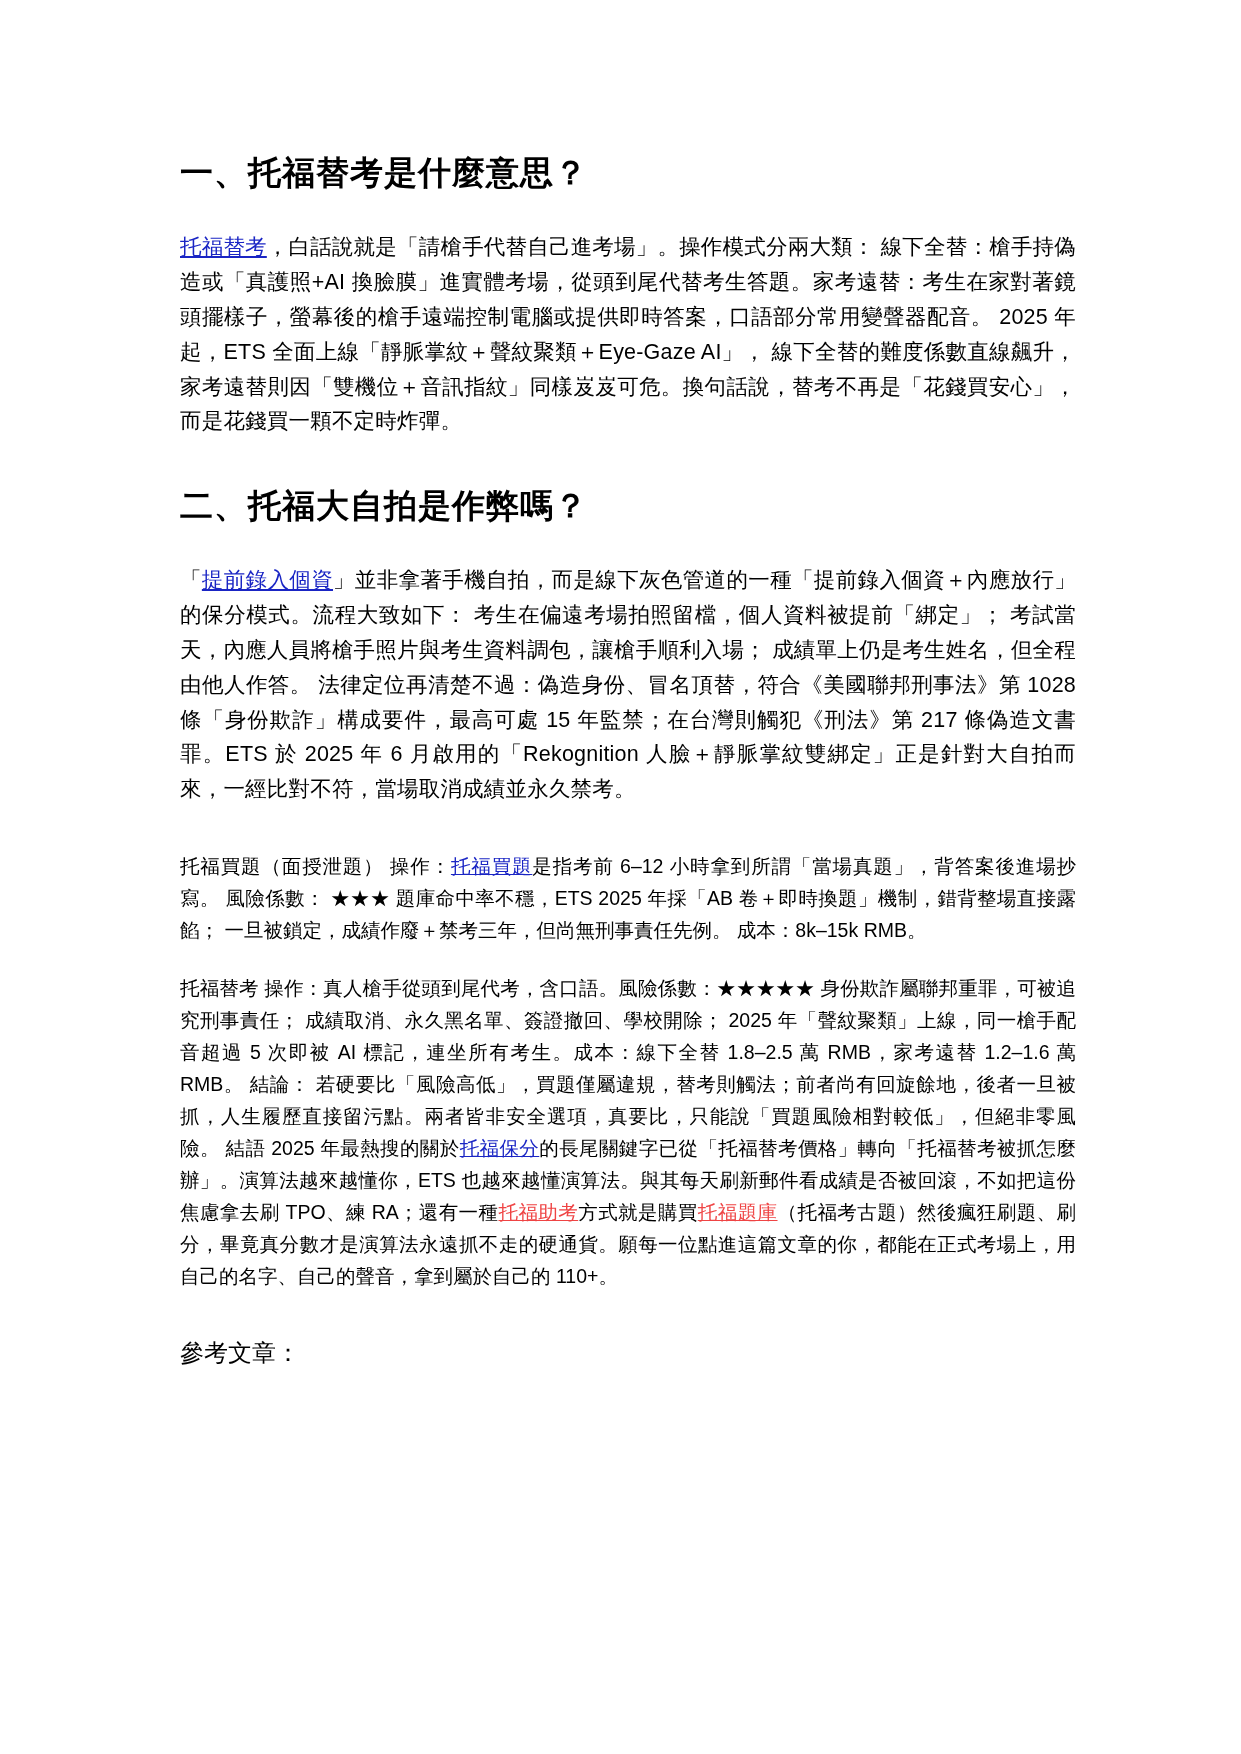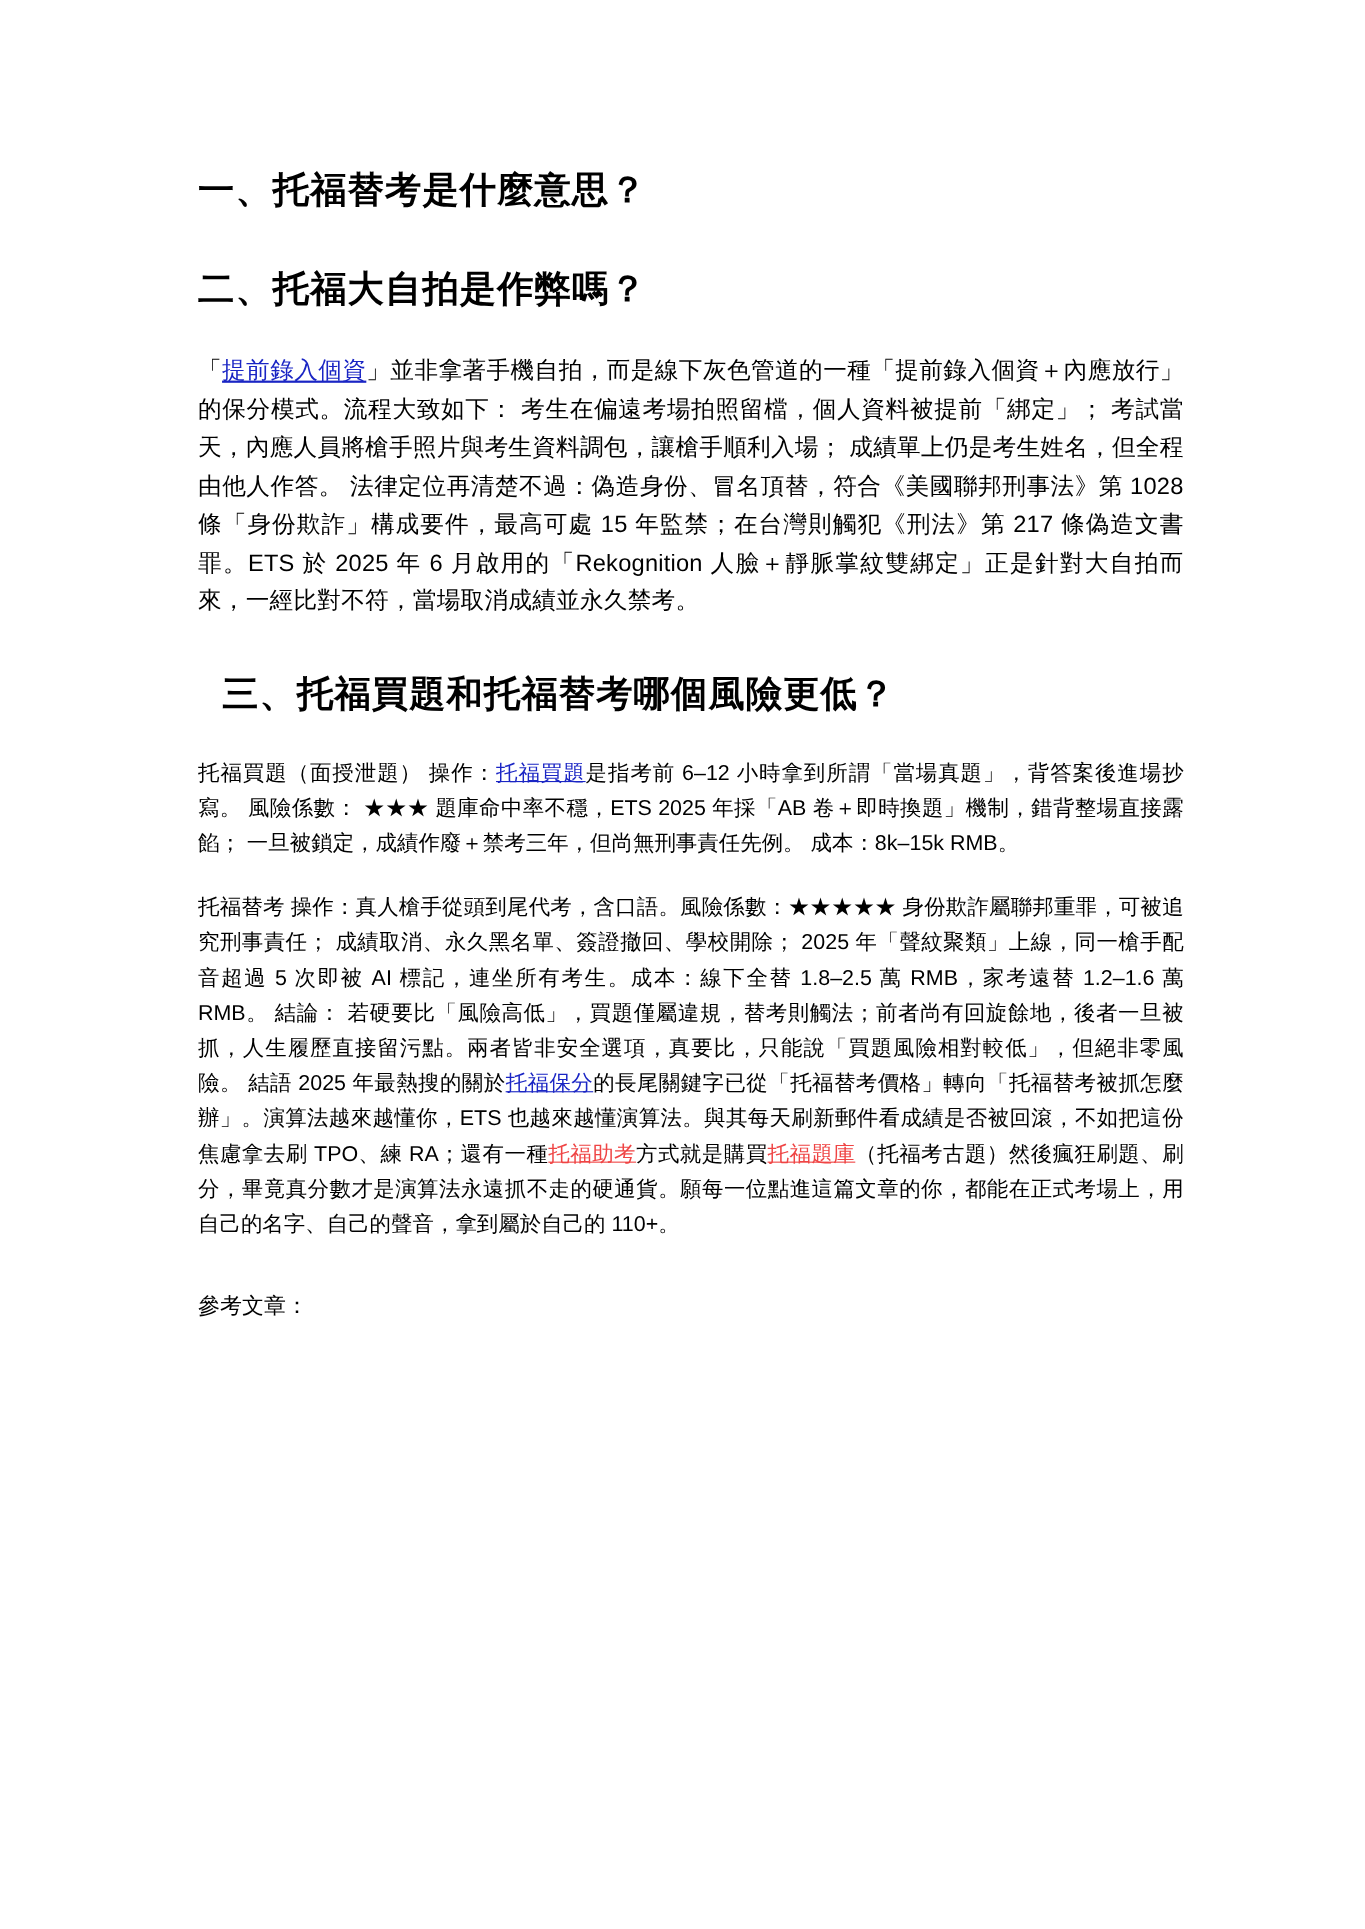--- a/index.html
+++ b/index.html
@@ -50,36 +50,36 @@
   }
   a.link {
     color: #1a25c4;
     text-decoration: underline;
     cursor: pointer;
   }
   a.link.pink {
     color: #ef4444;
   }
   .ref-label {
-    font-size: 20px;
+    font-size: 24px;
     margin-top: 38px;
   }
 </style>
 </head>
 <body>
 
 <div class="page">
   <div id="sections-root">
       <div class="section">
         <h2 class="heading">一、托福替考是什麼意思？</h2>
+        <p class="body"><a class="link" href="#">托福替考</a><span>，白話說就是「請槍手代替自己進考場」。操作模式分兩大類： 線下全替：槍手持偽造或「真護照+AI 換臉膜」進實體考場，從頭到尾代替考生答題。家考遠替：考生在家對著鏡頭擺樣子，螢幕後的槍手遠端控制電腦或提供即時答案，口語部分常用變聲器配音。 2025 年起，ETS 全面上線「靜脈掌紋＋聲紋聚類＋Eye-Gaze AI」， 線下全替的難度係數直線飆升，家考遠替則因「雙機位＋音訊指紋」同樣岌岌可危。換句話說，替考不再是「花錢買安心」，而是花錢買一顆不定時炸彈。</span></p>
       </div>
       <div class="section">
         <h2 class="heading">二、托福大自拍是作弊嗎？</h2>
         <p class="body"><span>「</span><a class="link" href="#">提前錄入個資</a><span>」並非拿著手機自拍，而是線下灰色管道的一種「提前錄入個資＋內應放行」的保分模式。流程大致如下： 考生在偏遠考場拍照留檔，個人資料被提前「綁定」； 考試當天，內應人員將槍手照片與考生資料調包，讓槍手順利入場； 成績單上仍是考生姓名，但全程由他人作答。 法律定位再清楚不過：偽造身份、冒名頂替，符合《美國聯邦刑事法》第 1028 條「身份欺詐」構成要件，最高可處 15 年監禁；在台灣則觸犯《刑法》第 217 條偽造文書罪。ETS 於 2025 年 6 月啟用的「Rekognition 人臉＋靜脈掌紋雙綁定」正是針對大自拍而來，一經比對不符，當場取消成績並永久禁考。</span></p>
       </div>
       <div class="section">
-        <h2 class="heading indent">三、托福買題和托福替考哪個風險更低？</h2>
         <p class="small"><span>托福買題（面授泄題） 操作：</span><a class="link" href="#">托福買題</a><span>是指考前 6–12 小時拿到所謂「當場真題」，背答案後進場抄寫。 風險係數： ★★★ 題庫命中率不穩，ETS 2025 年採「AB 卷＋即時換題」機制，錯背整場直接露餡； 一旦被鎖定，成績作廢＋禁考三年，但尚無刑事責任先例。 成本：8k–15k RMB。</span></p>
         <p class="small"><span>托福替考 操作：真人槍手從頭到尾代考，含口語。風險係數：★★★★★ 身份欺詐屬聯邦重罪，可被追究刑事責任； 成績取消、永久黑名單、簽證撤回、學校開除； 2025 年「聲紋聚類」上線，同一槍手配音超過 5 次即被 AI 標記，連坐所有考生。成本：線下全替 1.8–2.5 萬 RMB，家考遠替 1.2–1.6 萬 RMB。 結論： 若硬要比「風險高低」，買題僅屬違規，替考則觸法；前者尚有回旋餘地，後者一旦被抓，人生履歷直接留污點。兩者皆非安全選項，真要比，只能說「買題風險相對較低」，但絕非零風險。 結語 2025 年最熱搜的關於</span><a class="link" href="#">托福保分</a><span>的長尾關鍵字已從「托福替考價格」轉向「托福替考被抓怎麼辦」。演算法越來越懂你，ETS 也越來越懂演算法。與其每天刷新郵件看成績是否被回滾，不如把這份焦慮拿去刷 TPO、練 RA；還有一種</span><a class="link pink" href="#">托福助考</a><span>方式就是購買</span><a class="link pink" href="#">托福題庫</a><span>（托福考古題）然後瘋狂刷題、刷分，畢竟真分數才是演算法永遠抓不走的硬通貨。願每一位點進這篇文章的你，都能在正式考場上，用自己的名字、自己的聲音，拿到屬於自己的 110+。</span></p>
       </div>
     </div>
   <div class="ref-label">參考文章：</div>
 </div>
 
 </body></html>

